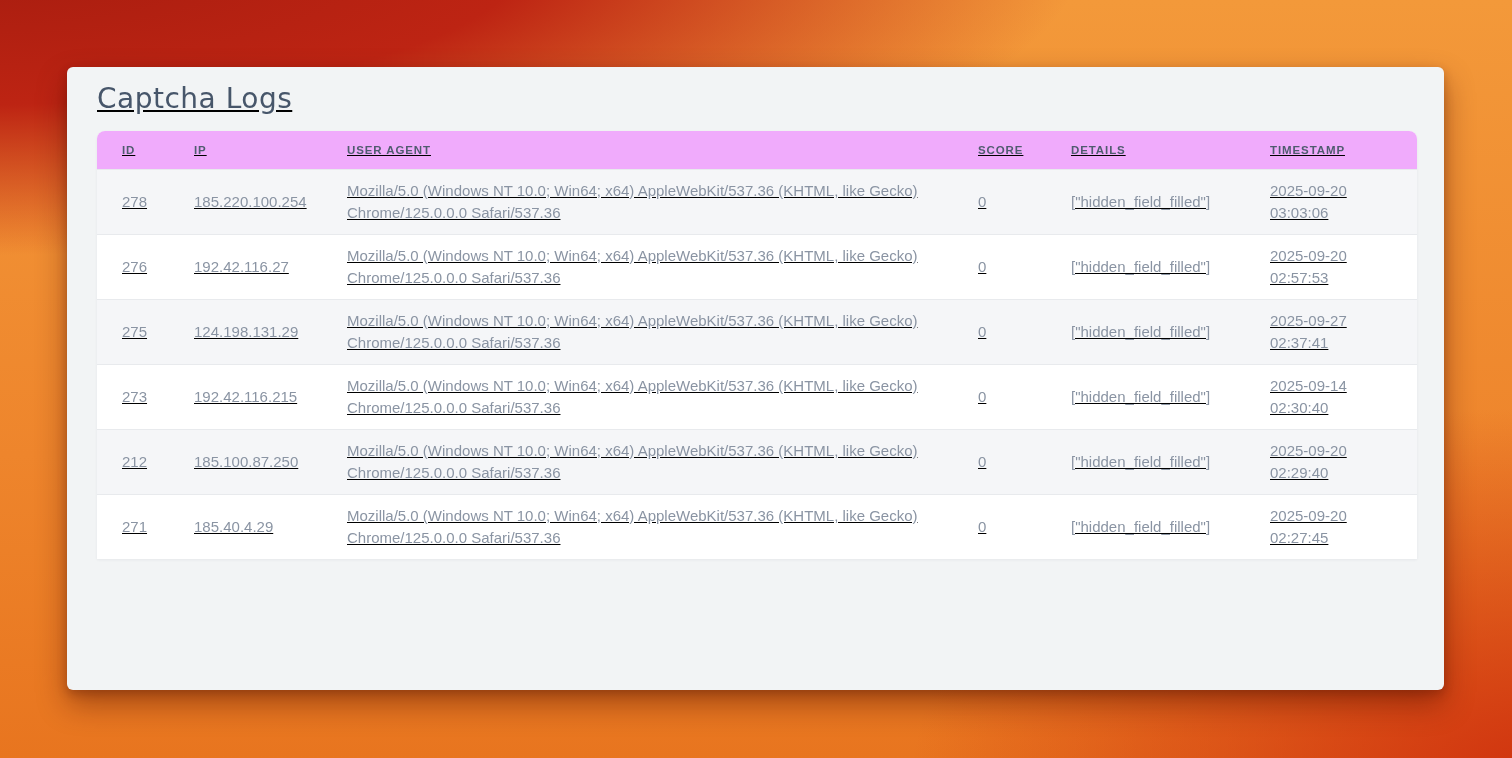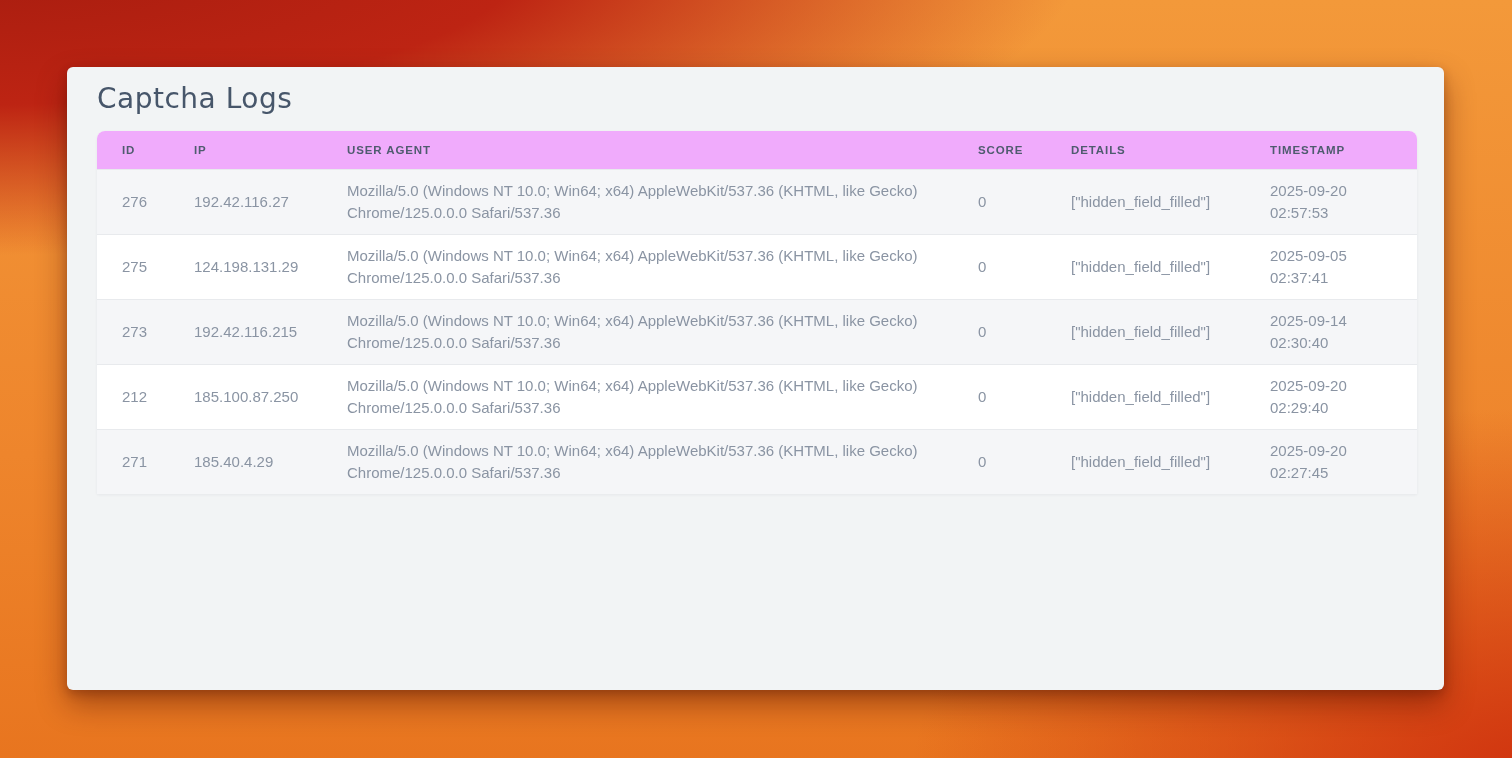--- a/index.html
+++ b/index.html
@@ -22,20 +22,21 @@
     position: absolute;
     left: 67px;
     top: 67px;
     width: 1377px;
     height: 623px;
     background: #f2f4f5;
     border-radius: 6px;
     padding: 12px 29px 0 30px;
     overflow: hidden;
     box-shadow: 0 14px 30px rgba(80, 15, 0, 0.45), 0 4px 10px rgba(80, 15, 0, 0.25);
+    text-decoration: underline;
   }
 
   .page-title {
     font-family: "DejaVu Sans", sans-serif;
     font-size: 28px;
     font-weight: 400;
     color: #47566a;
     line-height: 40px;
     margin-bottom: 12px;
     letter-spacing: 0.5px;
@@ -109,38 +110,46 @@
       <tr>
         <th>ID</th>
         <th>IP</th>
         <th>USER AGENT</th>
         <th>SCORE</th>
         <th>DETAILS</th>
         <th>TIMESTAMP</th>
       </tr>
     </thead>
     <tbody>
+  <tr>
+    <td>278</td>
+    <td>185.220.100.254</td>
+    <td>Mozilla/5.0 (Windows NT 10.0; Win64; x64) AppleWebKit/537.36 (KHTML, like Gecko) Chrome/125.0.0.0 Safari/537.36</td>
+    <td>0</td>
+    <td>["hidden_field_filled"]</td>
+    <td>2025-09-20 03:03:06</td>
+  </tr>
 
 
   <tr>
     <td>276</td>
     <td>192.42.116.27</td>
     <td>Mozilla/5.0 (Windows NT 10.0; Win64; x64) AppleWebKit/537.36 (KHTML, like Gecko) Chrome/125.0.0.0 Safari/537.36</td>
     <td>0</td>
     <td>["hidden_field_filled"]</td>
     <td>2025-09-20 02:57:53</td>
   </tr>
 
   <tr>
     <td>275</td>
     <td>124.198.131.29</td>
     <td>Mozilla/5.0 (Windows NT 10.0; Win64; x64) AppleWebKit/537.36 (KHTML, like Gecko) Chrome/125.0.0.0 Safari/537.36</td>
     <td>0</td>
     <td>["hidden_field_filled"]</td>
-    <td>2025-09-05 02:37:41</td>
+    <td>2025-09-27 02:37:41</td>
   </tr>
 
 
   <tr>
     <td>273</td>
     <td>192.42.116.215</td>
     <td>Mozilla/5.0 (Windows NT 10.0; Win64; x64) AppleWebKit/537.36 (KHTML, like Gecko) Chrome/125.0.0.0 Safari/537.36</td>
     <td>0</td>
     <td>["hidden_field_filled"]</td>
     <td>2025-09-14 02:30:40</td>

